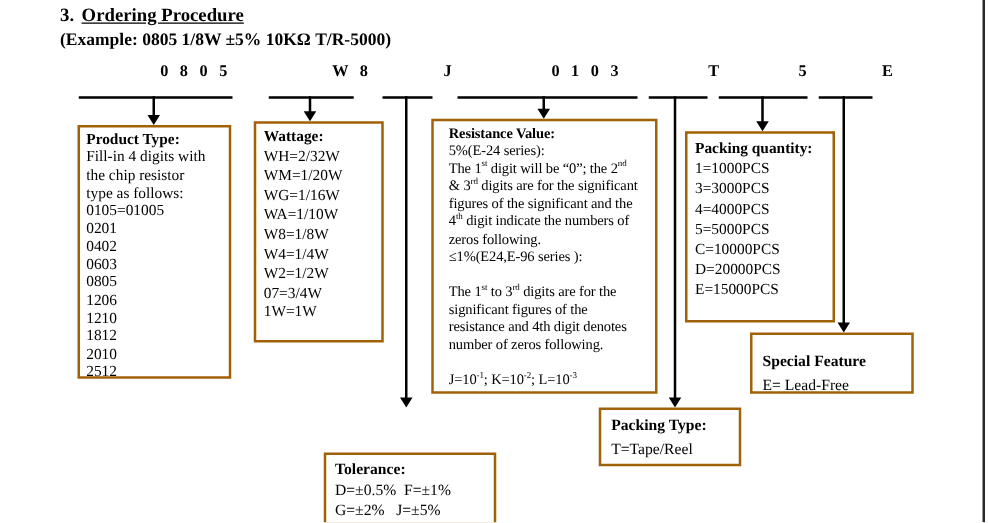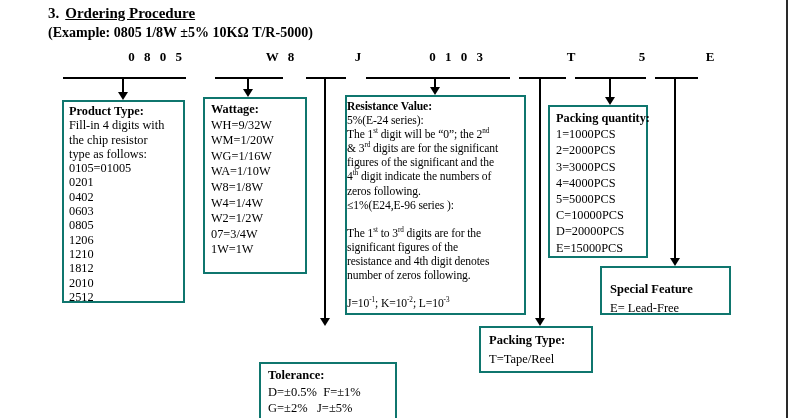--- a/index.html
+++ b/index.html
@@ -7,32 +7,32 @@
         font-family:"Liberation Serif","DejaVu Serif",serif;color:#000;}
   .title{position:absolute;left:48px;top:5px;font-size:15px;font-weight:bold;font-family:Liberation Serif, serif;}
   .title .u{text-decoration:underline;margin-left:6px;}
   .example{position:absolute;left:48px;top:25px;font-size:14px;font-weight:bold;}
   .code{position:absolute;top:49px;transform:translateX(-50%);font-size:13px;font-weight:bold;
         white-space:pre;word-spacing:6px;margin-left:32px;}
   .hline{position:absolute;height:2px;background:#000;top:77px;}
   .vline{position:absolute;width:2px;background:#000;}
   .arrow{position:absolute;width:0;height:0;border-left:5px solid transparent;
          border-right:5px solid transparent;border-top:8px solid #000;}
-  .box{position:absolute;border:2px solid #0f766e;background:#fff;box-sizing:border-box;}
+  .box{position:absolute;border:2px solid #a16207;background:#fff;box-sizing:border-box;}
   .box .hd{font-weight:bold;}
   .bl{white-space:pre;min-height:1em;}
   .bl:empty::before{content:"\00a0";}
   sup{font-size:0.62em;line-height:0;}
   .b-product{left:62px;top:100px;width:123px;height:203px;padding:2px 5px;
              font-size:12.3px;line-height:14.3px;}
   .b-wattage{left:203px;top:97px;width:104px;height:177px;padding:3px 6px;
              font-size:12.3px;line-height:15.6px;}
-  .b-resist{left:345px;top:95px;width:181px;height:220px;padding:3px 0;
+  .b-resist{left:345px;top:95px;width:181px;height:220px;padding:3px 12px;
             font-size:11.6px;line-height:14.1px;letter-spacing:-0.1px;}
-  .b-packqty{left:548px;top:105px;width:100px;height:153px;padding:3px 6px;
+  .b-packqty{left:548px;top:105px;width:120px;height:153px;padding:3px 6px;
              font-size:12.3px;line-height:16.2px;}
   .b-special{left:600px;top:266px;width:131px;height:49px;padding:12px 8px;
              font-size:12.5px;line-height:19px;}
   .b-toler{left:259px;top:326px;width:138px;height:58px;padding:3px 7px;
            font-size:12.5px;line-height:16.5px;margin-top:36px;}
   .b-packtype{left:479px;top:326px;width:114px;height:47px;padding:3px 8px;
               font-size:12.5px;line-height:19px;}
   .page-edge{position:absolute;left:786px;top:0;width:2px;height:418px;background:#2a2a2a;}
 </style>
 </head>
@@ -41,21 +41,21 @@
 <div class="page">
 
   <div class="title">
     <span>3.</span><span class="u">Ordering Procedure</span>
   </div>
   <div class="example">(Example: 0805 1/8W ±5% 10KΩ T/R-5000)</div>
 
   <div class="code" style="left:123px">0 8 0 5</div>
   <div class="code" style="left:248px">W 8</div>
   <div class="code" style="left:326px">J</div>
-  <div class="code" style="left:424px">0 1 0 3</div>
+  <div class="code" style="left:436px">0 1 0 3</div>
   <div class="code" style="left:539px">T</div>
   <div class="code" style="left:610px">5</div>
   <div class="code" style="left:678px">E</div>
 
   <div class="hline" style="left:63px;width:123px"></div>
   <div class="vline" style="left:122px;top:77px;height:16px"></div>
   <div class="arrow" style="left:118px;top:92px"></div>
 
   <div class="hline" style="left:215px;width:68px"></div>
   <div class="vline" style="left:247px;top:77px;height:13px"></div>
@@ -93,21 +93,21 @@
     <div class="bl">0805</div>
     <div class="bl">1206</div>
     <div class="bl">1210</div>
     <div class="bl">1812</div>
     <div class="bl">2010</div>
     <div class="bl">2512</div>
   </div>
 
   <div class="box b-wattage">
     <div class="hd bl">Wattage:</div>
-    <div class="bl">WH=9/32W</div>
+    <div class="bl">WH=2/32W</div>
     <div class="bl">WM=1/20W</div>
     <div class="bl">WG=1/16W</div>
     <div class="bl">WA=1/10W</div>
     <div class="bl">W8=1/8W</div>
     <div class="bl">W4=1/4W</div>
     <div class="bl">W2=1/2W</div>
     <div class="bl">07=3/4W</div>
     <div class="bl">1W=1W</div>
   </div>
 
@@ -125,21 +125,20 @@
     <div class="bl">significant figures of the</div>
     <div class="bl">resistance and 4th digit denotes</div>
     <div class="bl">number of zeros following.</div>
     <div class="bl"></div>
     <div class="bl">J=10<sup>-1</sup>; K=10<sup>-2</sup>; L=10<sup>-3</sup></div>
   </div>
 
   <div class="box b-packqty">
     <div class="hd bl">Packing quantity:</div>
     <div class="bl">1=1000PCS</div>
-    <div class="bl">2=2000PCS</div>
     <div class="bl">3=3000PCS</div>
     <div class="bl">4=4000PCS</div>
     <div class="bl">5=5000PCS</div>
     <div class="bl">C=10000PCS</div>
     <div class="bl">D=20000PCS</div>
     <div class="bl">E=15000PCS</div>
   </div>
 
   <div class="box b-special">
     <div class="hd bl">Special Feature</div>

